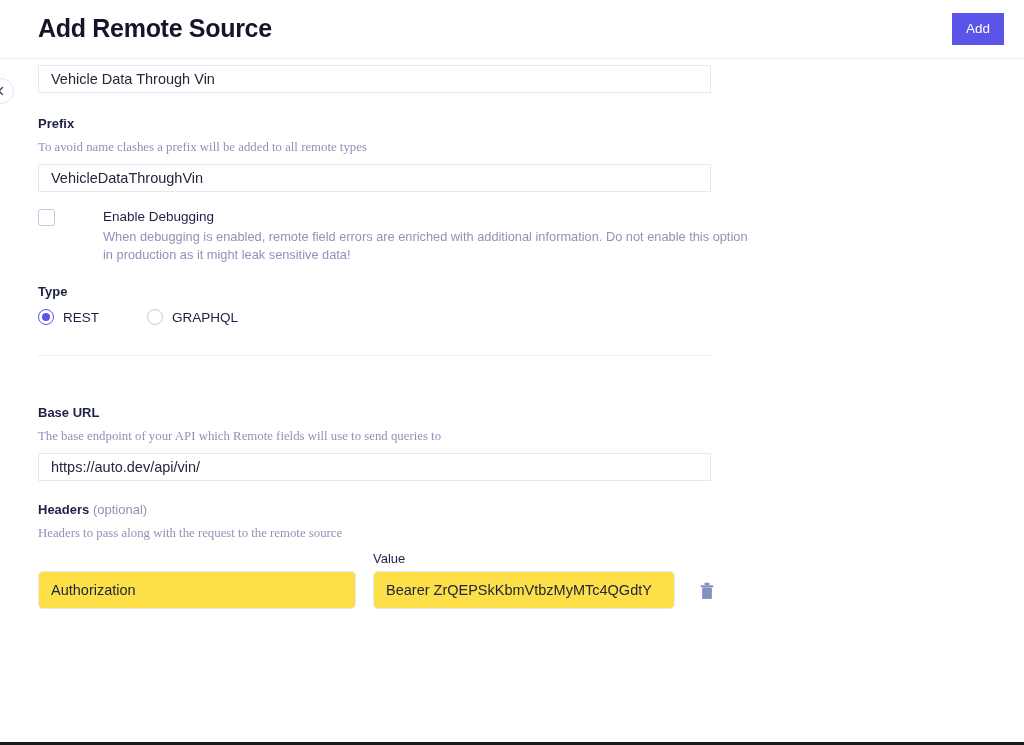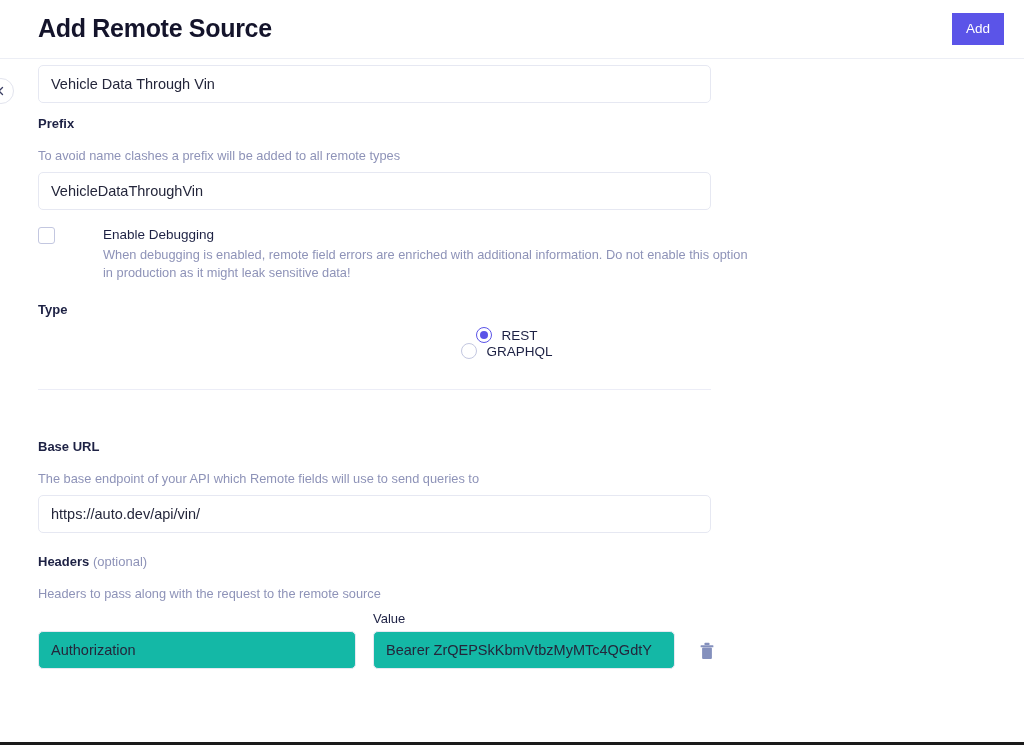--- a/index.html
+++ b/index.html
@@ -86,30 +86,31 @@
     margin: 0 0 2px 0;
     display: block;
   }
   .optional-tag {
     font-weight: normal;
     color: #8e93b8;
   }
   .field-hint {
     font-size: 12.8px;
     color: #8e93b8;
-    margin: 16px 0 8px 0;
+    margin: 8px 0 8px 0;
     line-height: 1.35;
+    font-family: Liberation Serif, serif;
   }
 
   .text-input {
     display: block;
     width: 673px;
-    height: 38px;
+    height: 28px;
     border: 1px solid #e6e8f2;
-    border-radius: 5px;
+    border-radius: 0;
     background: #ffffff;
     font-size: 14.5px;
     font-family: "Liberation Sans", sans-serif;
     color: #24263b;
     padding: 0 12px;
     outline: none;
   }
   .text-input::placeholder { color: #a9adc8; }
 
   
@@ -167,21 +168,20 @@
     margin-top: 2px;
     display: block;
   }
 
   
   .type-block { margin-top: 20px; }
   .radio-row {
     display: flex;
     align-items: center;
     margin-top: 10px;
-    flex-direction: column;
   }
   .radio-item {
     display: flex;
     align-items: center;
     cursor: pointer;
     margin-right: 48px;
   }
   .radio-circle {
     width: 16px;
     height: 16px;
@@ -232,21 +232,21 @@
     color: #1d2144;
     display: block;
     margin-bottom: 5px;
   }
   .hdr-input {
     display: block;
     width: 100%;
     height: 38px;
     border: 1px solid #e6e8f2;
     border-radius: 5px;
-    background: #14b8a6;
+    background: #fde047;
     font-size: 14.5px;
     font-family: "Liberation Sans", sans-serif;
     color: #24263b;
     padding: 0 12px;
     outline: none;
   }
   .delete-btn {
     margin-left: 24px;
     margin-bottom: 9px;
     background: none;

